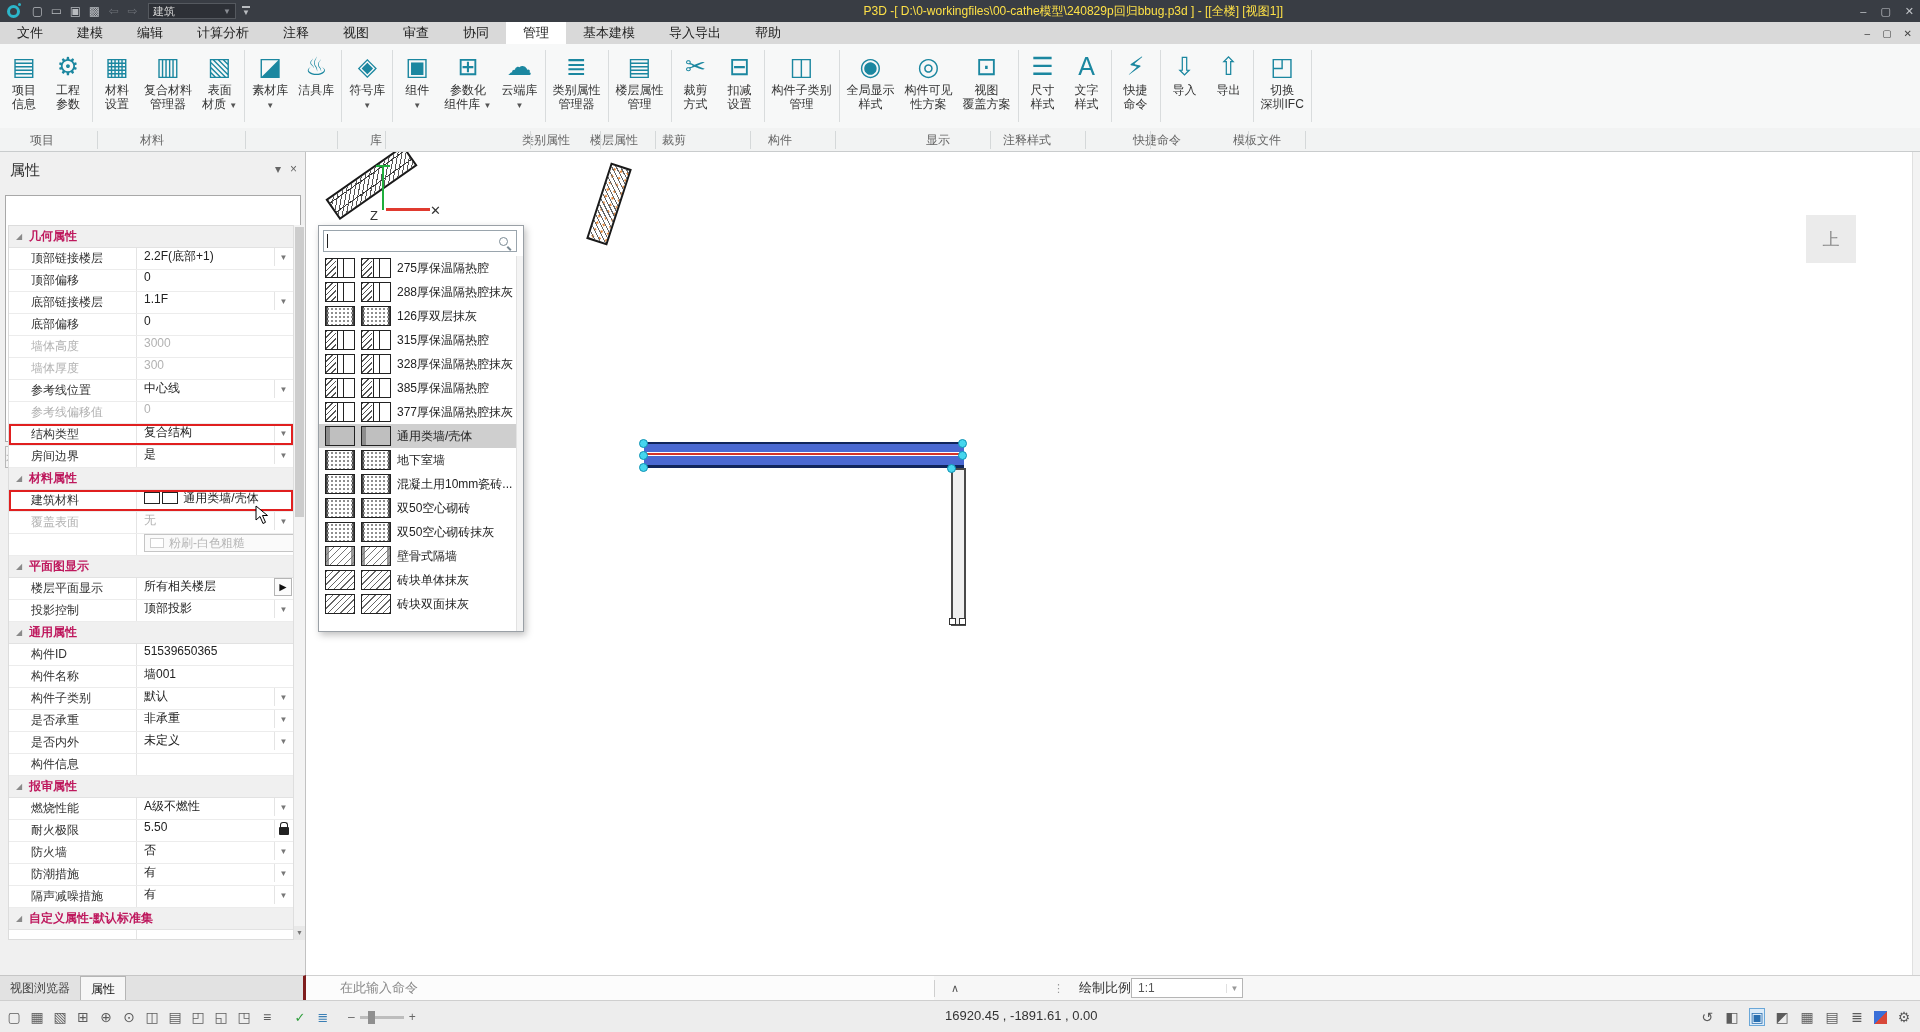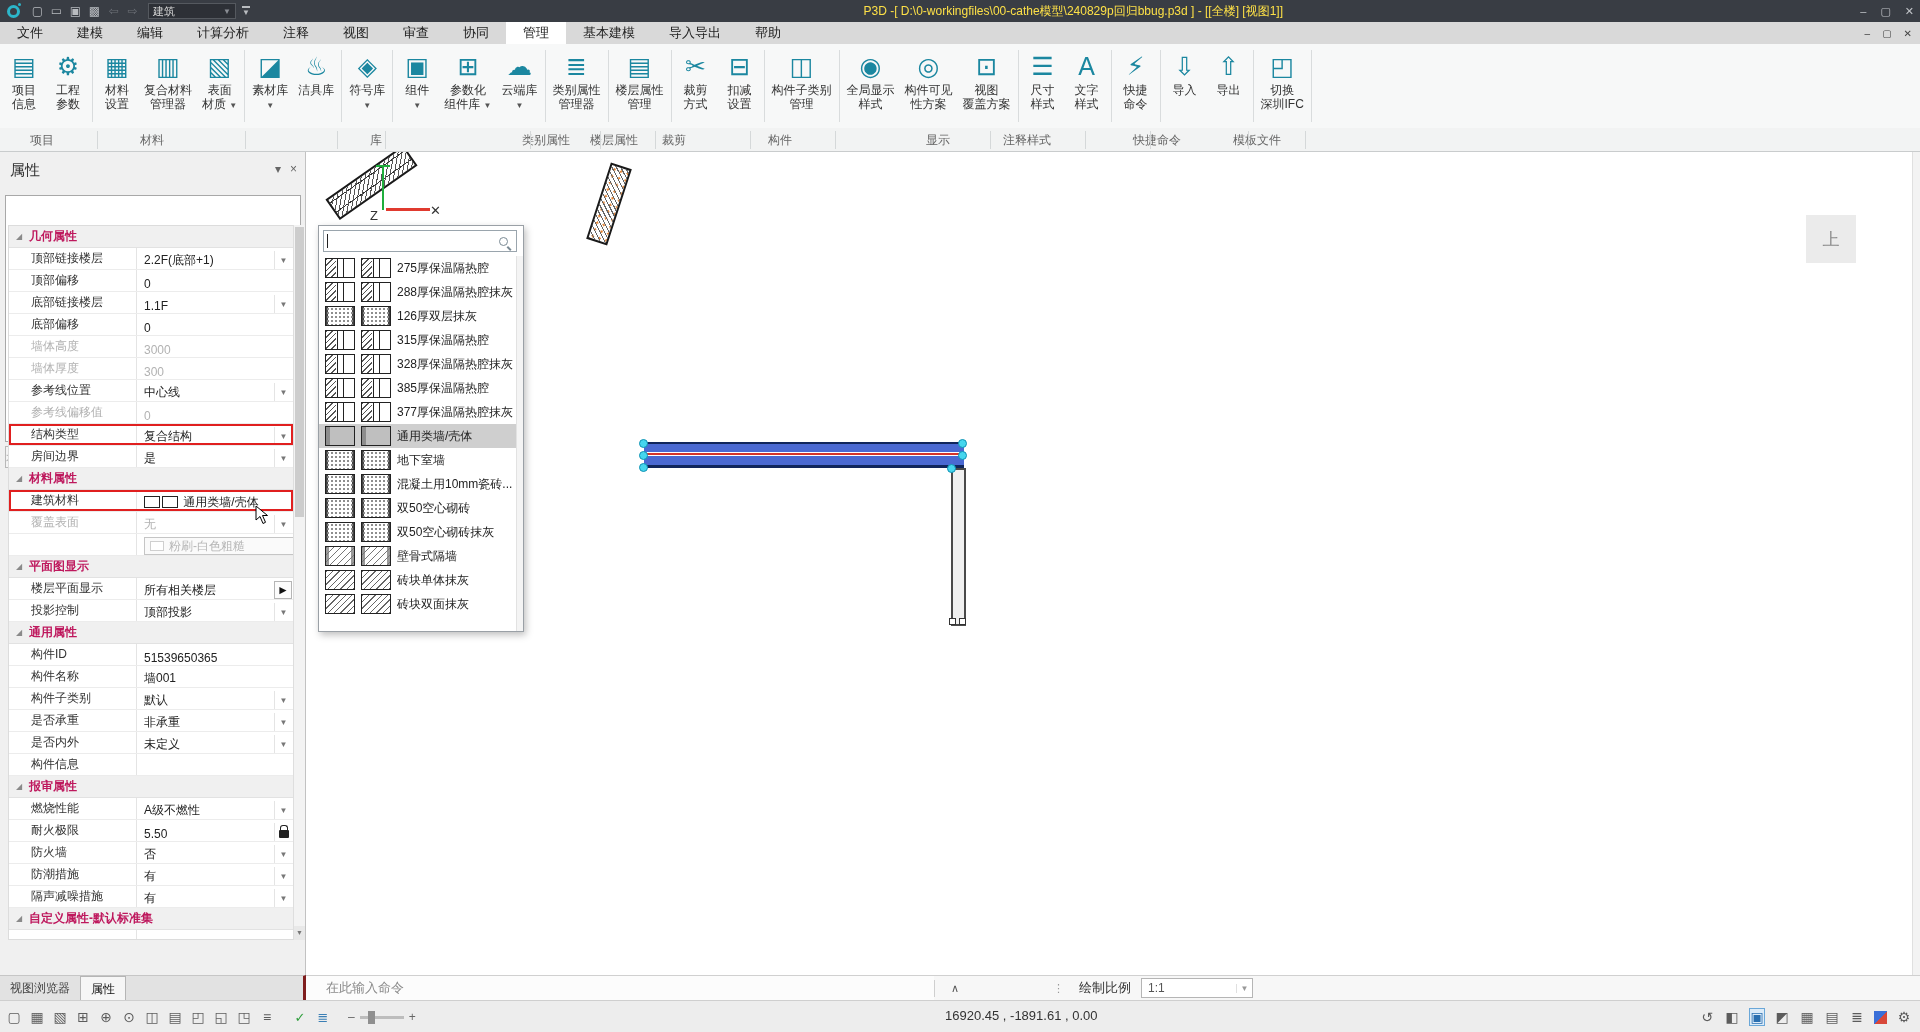--- a/index.html
+++ b/index.html
@@ -60,21 +60,21 @@
     display:flex; align-items:center; padding:0 5px; font-size:12px; color:#222; }
   .selector .arr { margin-left:auto; color:#777; font-size:8px; }
   .btn-schematic { flex:1; height:22px; background:#f4f4f4; border:1px solid #b8b8b8;
     color:#9a9a9a; font-size:12px; text-align:left; line-height:20px; }
   .pbody { position:absolute; left:8px; top:73px; width:286px; height:715px; overflow:hidden;
     background:#fff; border:1px solid #dcdcdc; }
   .psec { height:22px; background:#f0f0f0; display:flex; align-items:center;
     border-bottom:1px solid #e2e2e2; }
   .psec .tri { width:20px; text-align:center; color:#8a8a8a; font-size:8px; }
   .psec .st { font-weight:bold; font-size:12px; color:#be185d; }
-  .prow { position:relative; height:22px; display:flex; align-items:flex-end;
+  .prow { position:relative; height:22px; display:flex; align-items:flex-start;
     border-bottom:1px solid #ececec; }
   .prow .plabel { width:128px; padding-left:22px; font-size:12px; color:#333;
     border-right:1px solid #e4e4e4; line-height:21px; height:100%; white-space:nowrap; overflow:hidden;}
   .prow .pvalue { flex:1; padding-left:7px; font-size:12px; color:#222; white-space:nowrap; overflow:hidden;}
   .prow.disabled .plabel, .prow.disabled .pvalue { color:#b2b2b2; }
   .prow .pctrl { width:18px; height:18px; display:flex; align-items:center; justify-content:center;
     color:#777; font-size:8px; border-left:1px solid #e4e4e4; margin-right:1px; }
   .prow .pctrl.fly { color:#111; font-size:12px; border:1px solid #b5b5b5; background:#fcfcfc; }
   .prow.hl::after { content:''; position:absolute; inset:0; border:2px solid #e01f1f; pointer-events:none; }
   .msw { display:inline-block; width:16px; height:12px; border:1px solid #222; background:#fff;
@@ -95,27 +95,27 @@
   .btn-modify { position:absolute; right:14px; top:6px; width:36px; height:21px; background:#fdfdfd;
     border:1px solid #9c9c9c; font-size:12px; color:#222; text-align:center; line-height:19px; }
 
   
   .paneltabs { position:absolute; left:0; top:975px; width:306px; height:25px; background:#e2e2e2;
     border-top:1px solid #c6c6c6; border-right:3px solid #7f1d1d; display:flex; align-items:stretch; }
   .ptab { padding:0 10px; line-height:24px; font-size:12px; color:#444; }
   .ptab.active { background:#f6f6f6; border:1px solid #b5b5b5; border-bottom:none; color:#111; }
   .cmdbar { position:absolute; left:306px; top:975px; width:1614px; height:25px; background:#f7f7f7;
     border-top:1px solid #d0d0d0; display:flex; align-items:center; }
-  .cmd-input { width:628px; height:25px; background:#fcfcfc; line-height:24px; padding-left:20px;
+  .cmd-input { width:628px; height:25px; background:#fcfcfc; line-height:24px; padding-left:34px;
     color:#8b8b8b; font-size:13px; }
   .cmd-sep { width:1px; height:17px; background:#cfcfcf; }
   .cmd-collapse { width:40px; text-align:center; color:#555; font-size:11px; }
   .cmd-dots { margin-left:78px; color:#999; font-size:11px; letter-spacing:1px; }
   .cmd-scale-label { margin-left:14px; font-size:13px; color:#333; }
-  .scale-combo { margin-left:10px; width:112px; height:20px; background:#fff; border:1px solid #b5b5b5;
+  .scale-combo { width:112px; height:20px; background:#fff; border:1px solid #b5b5b5;
     display:flex; align-items:center; font-size:12px; color:#555; padding-left:6px; }
   .scale-combo .arr { margin-left:auto; width:16px; text-align:center; color:#999; font-size:8px;
     border-left:1px solid #e0e0e0; }
 
   
   .statusbar { position:absolute; left:0; top:1000px; width:1920px; height:32px; background:#ededed;
     border-top:1px solid #cfcfcf; }
   .sb-left { position:absolute; left:6px; top:0; height:32px; display:flex; align-items:center; gap:7px; }
   .sb-ic { width:16px; text-align:center; color:#5c5c5c; font-size:14px; }
   .sb-check { color:#2e9e3c; font-size:13px; margin-left:10px; }

